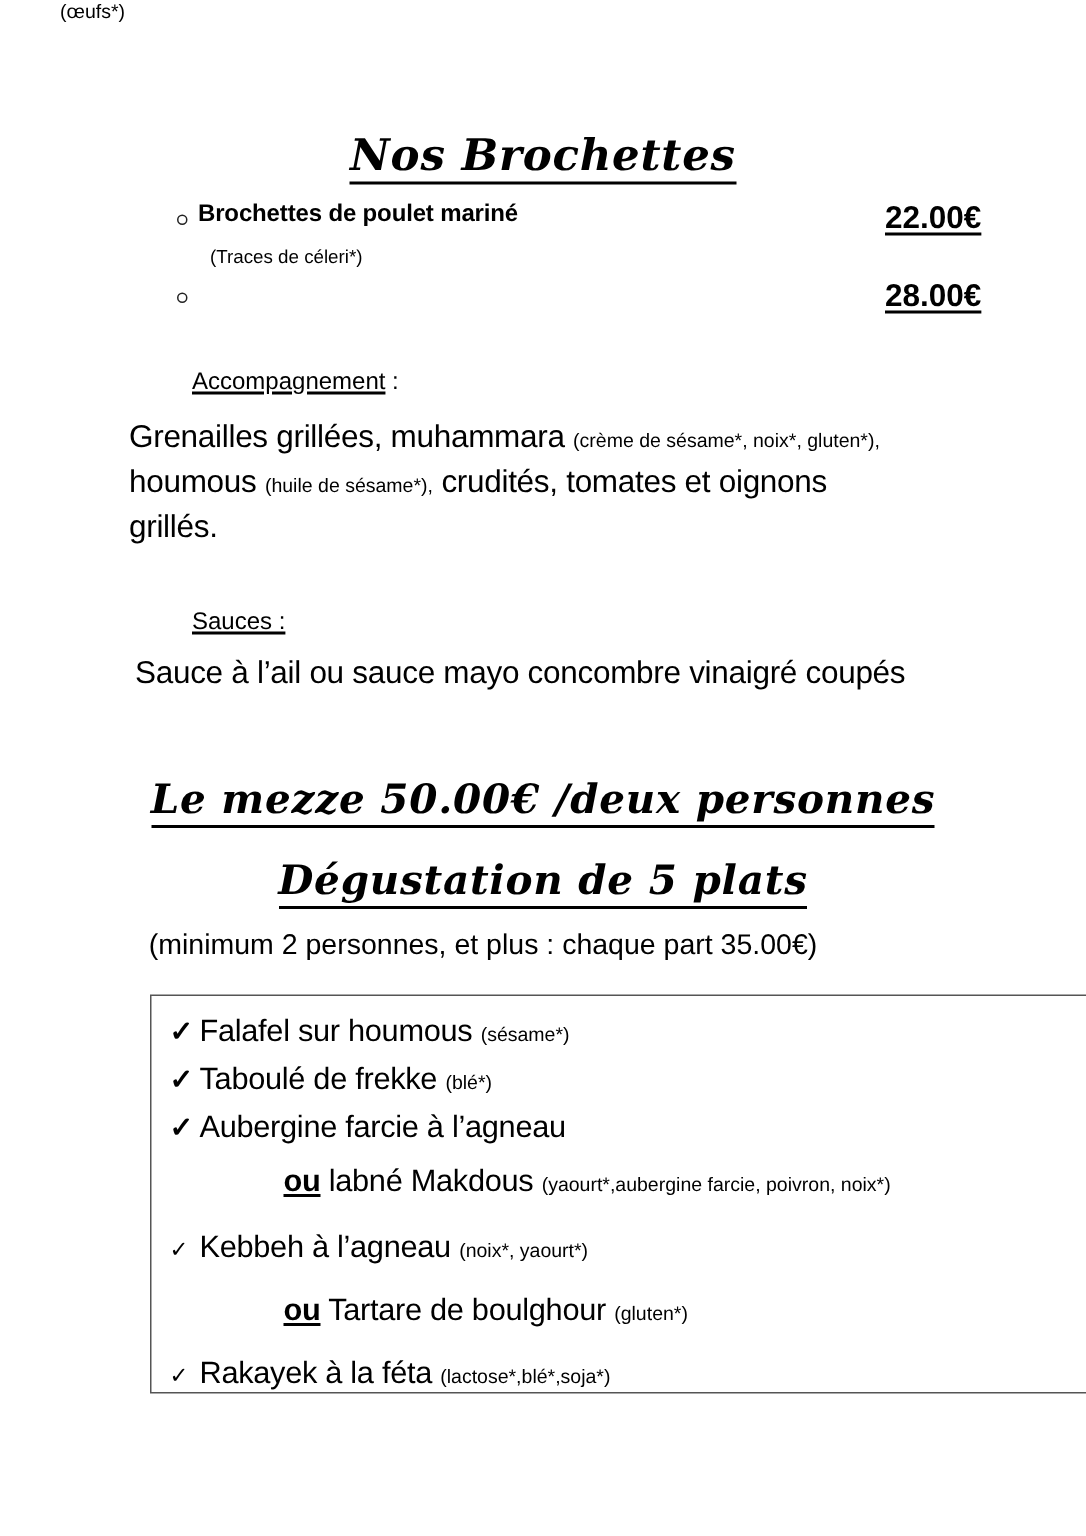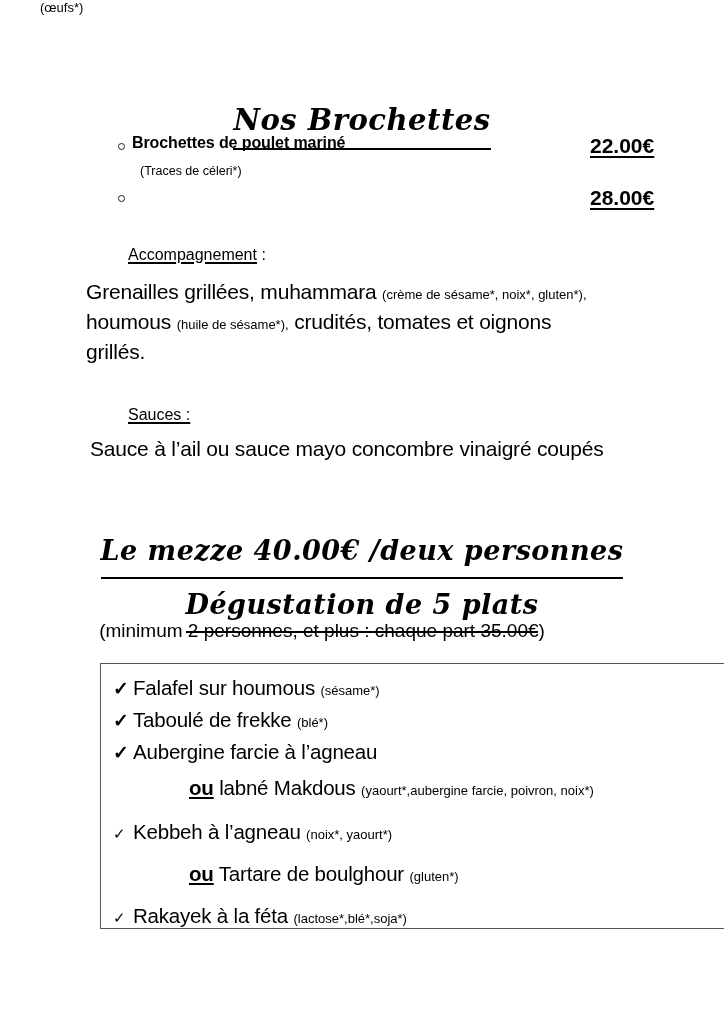--- a/index.html
+++ b/index.html
@@ -28,22 +28,21 @@
     font-family: "DejaVu Serif", serif;
     font-style: italic;
     font-weight: bold;
     text-align: center;
     letter-spacing: 0.5px;
     white-space: nowrap;
   }
   .script-underline {
     display: inline-block;
     border-bottom: 2.5px solid #000;
-    padding-bottom: 11px;
-    margin-top: 17px;
+    padding-bottom: 1px;
   }
 
   #title-brochettes {
     position: absolute;
     left: 0; top: 86px;
     width: 724px;
     font-size: 29px;
   }
 
   
@@ -234,21 +233,21 @@
   </div>
   <div id="accomp-line-3" class="body-line">grillés.</div>
 
   <div id="head-sauces" class="section-head">
     <span class="u">Sauces :</span>
   </div>
   <div id="sauces-line-1" class="body-line">Sauce à l’ail ou sauce mayo concombre vinaigré coupés</div>
   <div id="sauces-note">(œufs*)</div>
 
   <div id="title-mezze" class="script-title">
-    <span class="script-underline">Le mezze 40.00€ /deux personnes</span>
+    <span class="script-underline">Le mezze 50.00€ /deux personnes</span>
   </div>
   <div id="title-degustation" class="script-title">
     <span class="script-underline">Dégustation de 5 plats</span>
   </div>
   <div id="mezze-note">(minimum 2 personnes, et plus :  chaque part 35.00€)</div>
 
   <div id="tasting-box">
 
     <div id="t-item-1" class="t-item">
       <span class="t-check">✓</span><span>Falafel sur houmous </span><span class="allerg">(sésame*)</span>

